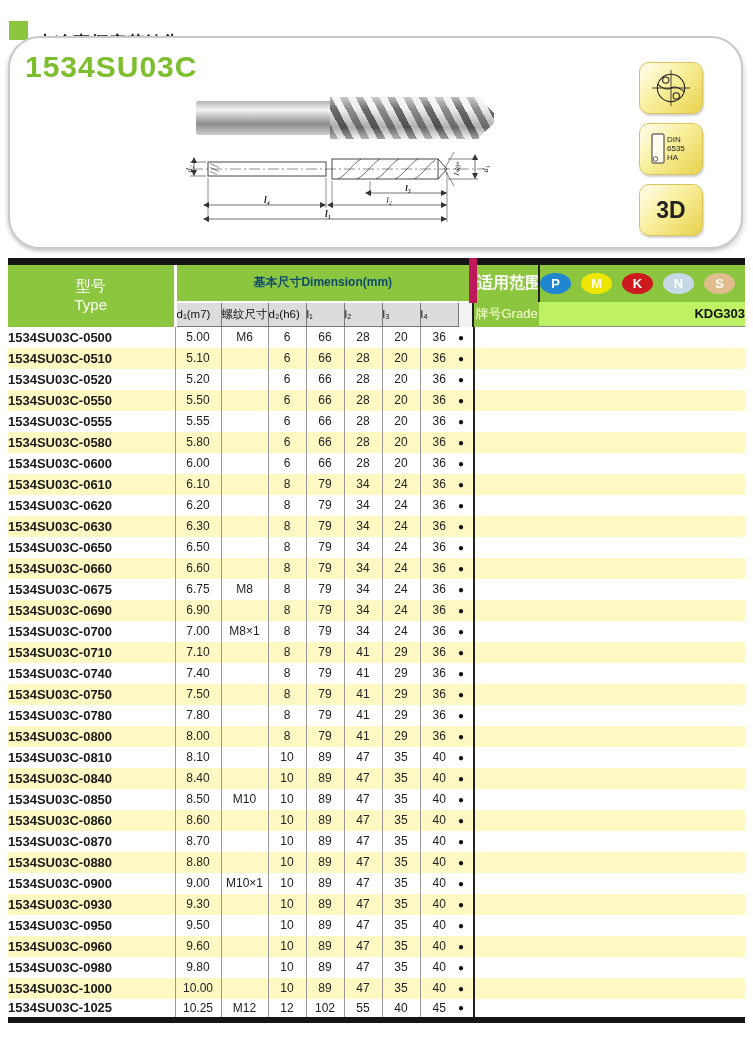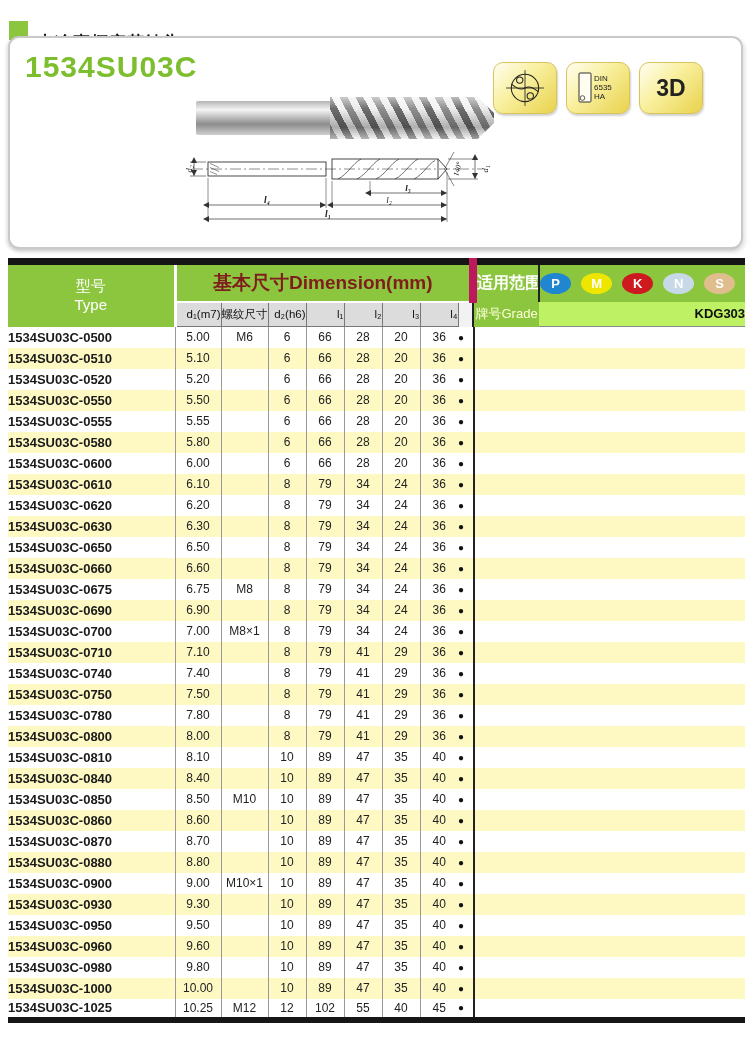--- a/index.html
+++ b/index.html
@@ -10,21 +10,21 @@
   }
 
   
   .page-header { position:absolute; top:7px; left:9px; display:flex; align-items:center; gap:9px; }
   .hdr-square { width:19px; height:19px; background:#8CC63F; }
   .hdr-title { font-size:17px; font-weight:bold; color:#1a1a1a; letter-spacing:1px;margin-top:24px; }
 
   
   .product-box {
     position:absolute; top:36px; left:8px; width:735px; height:213px;
-    background:#fff; border:2px solid #c9c9c9; border-radius:11px;
+    background:#fff; border:2px solid #c9c9c9; border-radius:32px;
     box-shadow:-2px 2px 3px rgba(0,0,0,.10), 2px 3px 4px rgba(0,0,0,.12);
   }
   .model-title {
     position:absolute; top:12px; left:15px;
     font-size:30px; font-weight:bold; color:#7DBE2E; letter-spacing:1px;
   }
 
   
   .drill-photo { position:absolute; left:186px; top:48px; width:310px; height:64px; }
   .d-shank {
@@ -37,21 +37,21 @@
       linear-gradient(rgba(255,255,255,.55), rgba(255,255,255,0) 28%, rgba(0,0,0,.28) 72%, rgba(255,255,255,.35)),
       repeating-linear-gradient(62deg, #8e8e8e 0 7px, #ececec 7px 14px, #6d6d6d 14px 21px, #f2f2f2 21px 28px);
     clip-path:polygon(0 0, 90% 0, 100% 38%, 100% 62%, 90% 100%, 0 100%);
   }
 
   
   .tech-drawing { position:absolute; left:170px; top:104px; width:316px; height:98px; }
   .tech-drawing text { font-family:"Liberation Serif", serif; font-style:italic; fill:#1a1a1a; }
 
   
-  .badges { position:absolute; top:24px; right:38px; display:flex; flex-direction:row; gap:9px; }
+  .badges { position:absolute; top:24px; right:38px; display:flex; flex-direction:column; gap:9px; }
   .badge {
     width:64px; height:52px; border-radius:10px;
     background:linear-gradient(135deg, #fffef2, #f9f0a0 42%, #e8d24c);
     border:1px solid #d9c45c; box-shadow:1px 2px 2px rgba(0,0,0,.18);
     display:flex; align-items:center; justify-content:center;
   }
   .badge-3d-text { font-size:23px; font-weight:bold; color:#222; }
 
   
   .spec-table {
@@ -59,37 +59,37 @@
     border-collapse:collapse; table-layout:fixed;
     border-top:7px solid #161616; border-bottom:6px solid #161616;
   }
   .spec-table th, .spec-table td { padding:0; overflow:hidden; white-space:nowrap; }
 
   .t-type {
     background:#8CC63F; color:#fff; font-size:15px; font-weight:normal;
     text-align:center; line-height:1.25; border-right:3px solid #fff;
   }
   .t-dim  {
-    background:#8CC63F; color:#7f1d1d; font-size:19px; font-weight:bold;
+    background:#8CC63F; color:#0c4a6e; font-size:12px; font-weight:bold;
     text-align:center; height:40px; border-bottom:2px solid #fff;
   }
   .t-app  {
     background:#8CC63F; color:#fff; font-size:16px; font-weight:bold;
     text-align:center; border-left:8px solid #be185d; border-right:2px solid #222;
   }
   .t-chips{ background:#8CC63F; text-align:left; padding-left:7px; }
   .chip-row { display:flex; gap:10px; align-items:center; }
   .chip {
     display:inline-block; width:31px; height:21px; border-radius:50%;
     color:#fff; font-size:13px; font-weight:bold; text-align:center; line-height:21px;
   }
 
   .t-sub {
     background:#dcdcdc; color:#111; font-size:11.5px; font-weight:normal;
-    text-align:right; height:25px; border:1px solid #777;
+    text-align:left; height:25px; border:1px solid #777;
   }
   .t-sliver { background:#f2f2f2; border-right:2px solid #222; }
   .t-grade-label { background:#8CC63F; color:#fdffd9; font-size:13px; font-weight:normal; text-align:center; }
   .t-grade-value {
     background:#bef264; color:#111; font-size:13px; font-weight:bold;
     text-align:right; padding-left:11px; border-bottom:1px solid #888;
   }
 
   .spec-table tbody tr { height:21px; background:#fff; }
   .spec-table tbody tr.alt { background:#fef9c3; }

